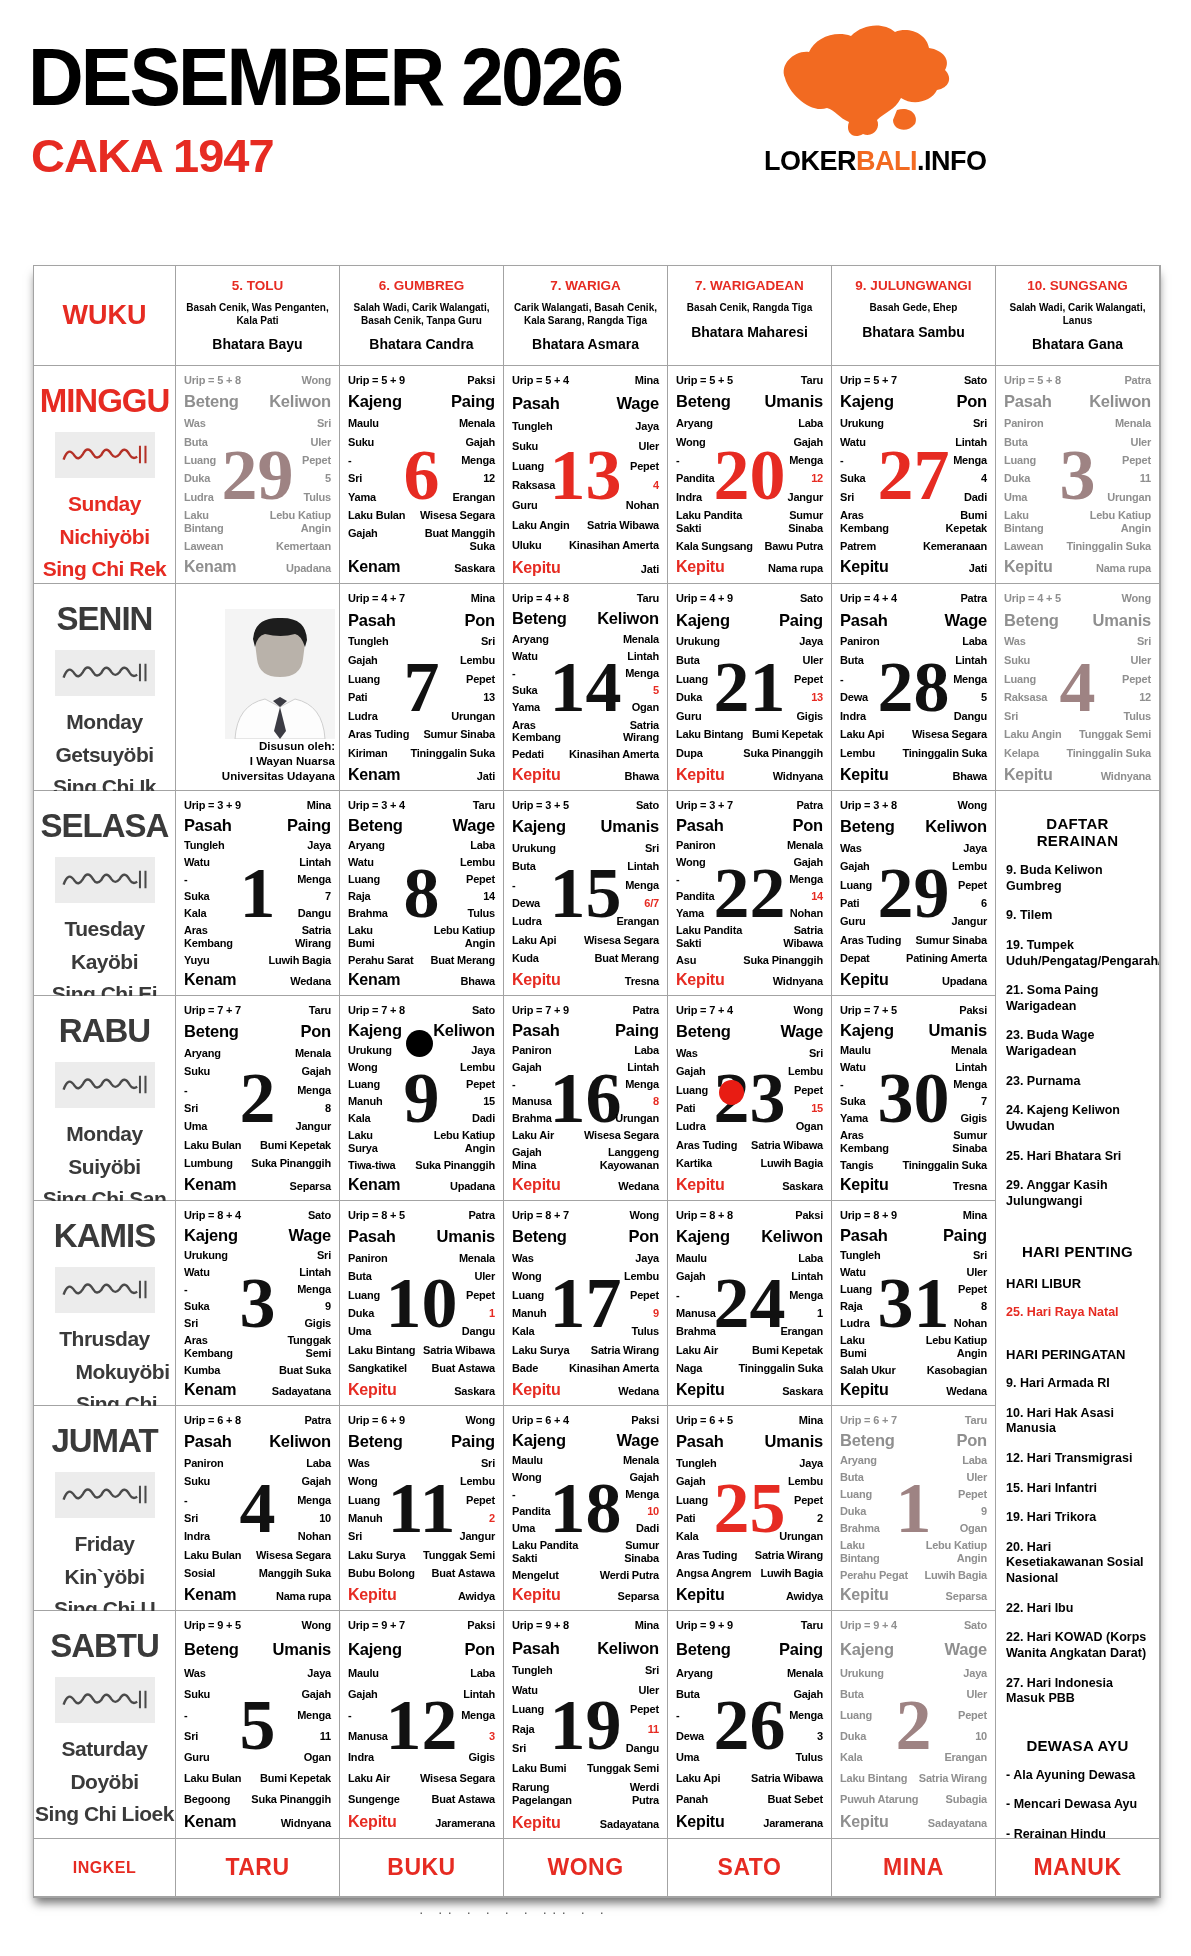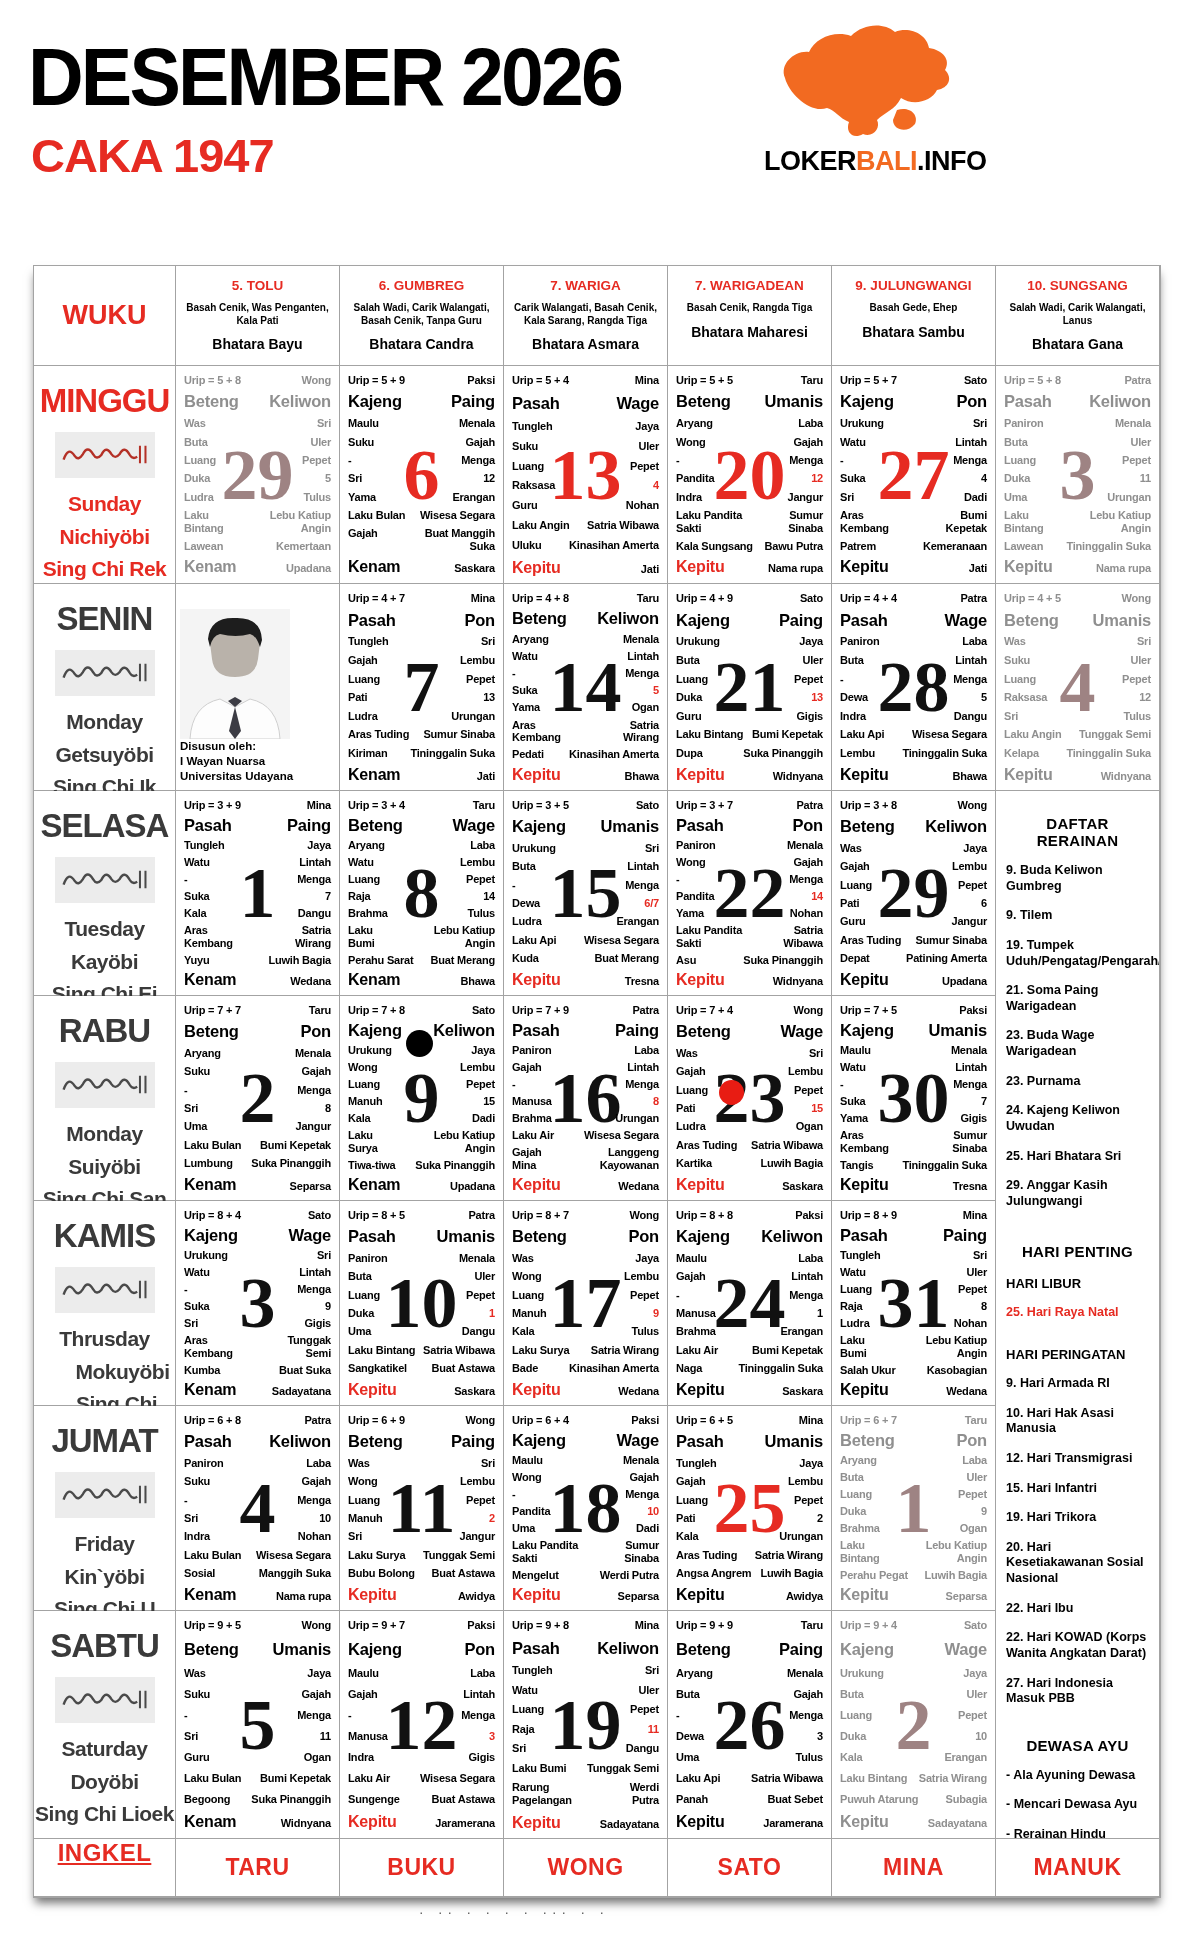--- a/index.html
+++ b/index.html
@@ -39,29 +39,29 @@
   .ln.foot .l{font-size:16px;}
   .ln.foot.rl .l{color:var(--red);}
   .ln .r.redv{color:var(--red);}
   .num{position:absolute;left:0;right:0;top:50%;transform:translateY(-50%);text-align:center;
        font-family:"Liberation Serif",serif;font-weight:bold;font-size:72px;z-index:1;pointer-events:none;color:#111;}
   .num.r{color:var(--red);} .num.o{color:var(--outnum);}
   .dc.out .ln .l,.dc.out .ln .r,.dc.out .ln.foot .l{color:var(--outtxt);}
   .moon{position:absolute;border-radius:50%;z-index:3;}
   .moon.b{width:27px;height:27px;background:#000;left:50%;margin-left:-16px;top:34px;}
   .moon.r{width:25px;height:25px;background:#e81c13;left:31%;top:84px;}
-  .photo-cell{display:flex;flex-direction:column;align-items:flex-start;justify-content:flex-end;padding:6px 4px;}
+  .photo-cell{display:flex;flex-direction:column;align-items:flex-end;justify-content:flex-end;padding:6px 4px;}
   .photo-cell svg{display:block;}
   .photo-cap{font-size:11.5px;font-weight:bold;color:#000;text-align:center;line-height:1.3;}
   .panel{padding:14px 10px;overflow:hidden;}
   .panel .ptitle{text-align:center;font-weight:bold;font-size:15px;color:#000;letter-spacing:.3px;margin:10px 0 6px;}
   .panel .pitem{font-weight:bold;font-size:12.5px;color:#000;margin:14px 0;line-height:1.25;}
   .panel .plabel{font-weight:bold;font-size:13px;color:#000;margin:16px 0 6px;}
   .panel .pitem.redi{color:var(--red);}
-  .ingkel-label{display:flex;justify-content:center;font-size:24px;font-weight:bold;color:var(--red);letter-spacing:.5px;text-decoration:underline;}
+  .ingkel-label{display:flex;align-items:center;justify-content:center;font-size:16px;font-weight:bold;color:var(--red);letter-spacing:.5px;}
   .ingkel-val{display:flex;align-items:center;justify-content:center;font-size:23px;font-weight:bold;color:var(--red);letter-spacing:.5px;}
   .footer-frag{position:absolute;left:420px;top:1906px;font-size:9px;letter-spacing:7px;color:#555;font-weight:bold;}
 </style>
 </head>
 <body>
 
 <div class="page">
   <div class="title">DESEMBER 2026</div>
   <div class="subtitle">CAKA 1947</div>
   <div class="logo">

